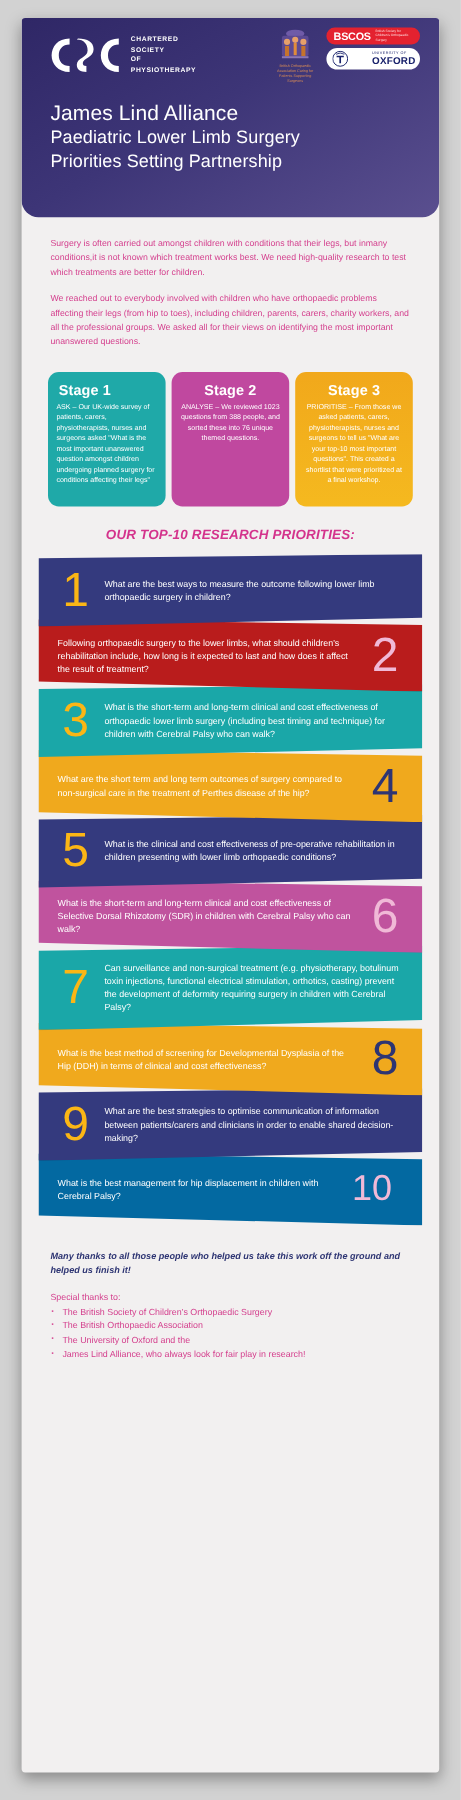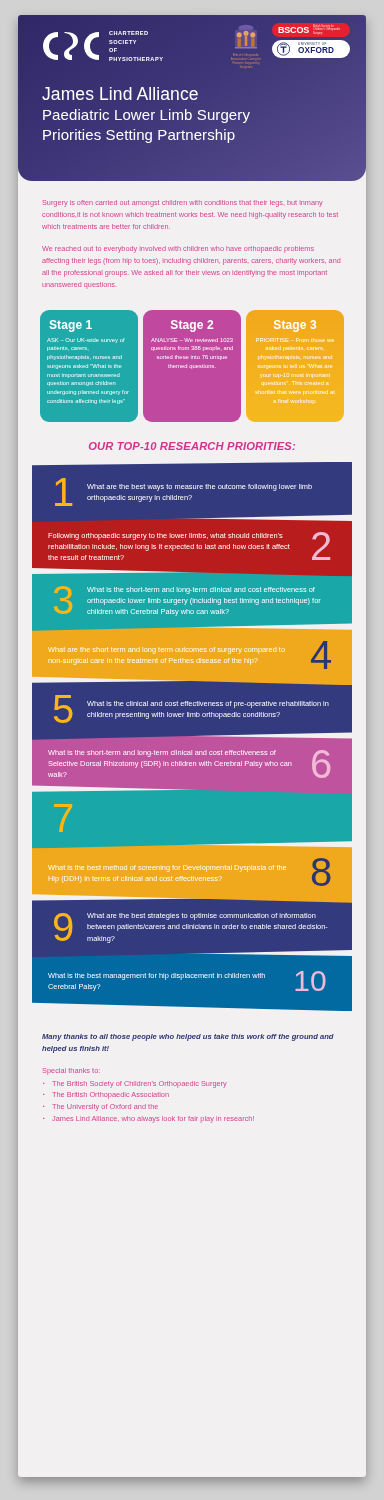--- a/index.html
+++ b/index.html
@@ -83,21 +83,21 @@
     padding: 2px 6px;
     display: flex; align-items: center; gap: 4px;
     width: 78px;
   }
   .bscos-word { color:#fff; font-weight: bold; font-size: 9px; letter-spacing: -0.2px; }
   .bscos-sub { color:#ffd7d9; font-size: 2.7px; line-height:1.25; }
   .oxford-pill {
     background: #ffffff;
     border-radius: 9px;
     padding: 2px 5px;
-    display: flex; align-items: center; gap: 8px;
+    display: flex; align-items: center; gap: 20px;
     width: 78px;
   }
   .ox-shield { width: 13px; height: 14px; }
   .ox-univ { color:#18216b; font-size: 3.1px; letter-spacing: .4px; line-height:1.1;}
   .ox-name { color:#18216b; font-size: 8.2px; font-weight: bold; letter-spacing:.2px; line-height:1;}
 
   .header-title {
     padding: 6px 0 0 24px;
     color: #ffffff;
   }
@@ -347,20 +347,21 @@
       </div>
       <div class="pri right shape-b" style="background: rgb(192, 83, 158); margin-top: -6px; z-index: 15;">
         <div class="pri-inner">
           <div class="pri-text">What is the short-term and long-term clinical and cost effectiveness of Selective Dorsal Rhizotomy (SDR) in children with Cerebral Palsy who can walk?</div>
           <div class="pri-num" style="color: rgb(240, 185, 215);">6</div>
         </div>
       </div>
       <div class="pri left shape-a" style="background: rgb(26, 167, 168); margin-top: -6px; z-index: 14;">
         <div class="pri-inner">
           <div class="pri-num" style="color: rgb(251, 182, 21);">7</div>
+          <div class="pri-text">Can surveillance and non-surgical treatment (e.g. physiotherapy, botulinum toxin injections, functional electrical stimulation, orthotics, casting) prevent the development of deformity requiring surgery in children with Cerebral Palsy?</div>
         </div>
       </div>
       <div class="pri right shape-b" style="background: rgb(240, 169, 29); margin-top: -6px; z-index: 13;">
         <div class="pri-inner">
           <div class="pri-text">What is the best method of screening for Developmental Dysplasia of the Hip (DDH) in terms of clinical and cost effectiveness?</div>
           <div class="pri-num" style="color: rgb(46, 53, 115);">8</div>
         </div>
       </div>
       <div class="pri left shape-a" style="background: rgb(52, 58, 126); margin-top: -6px; z-index: 12;">
         <div class="pri-inner">

